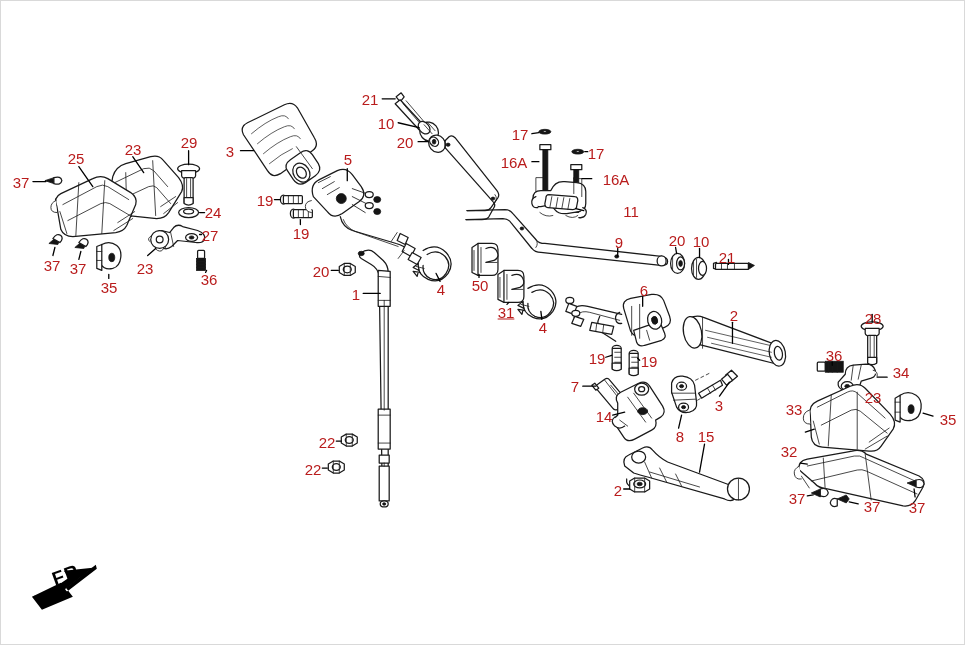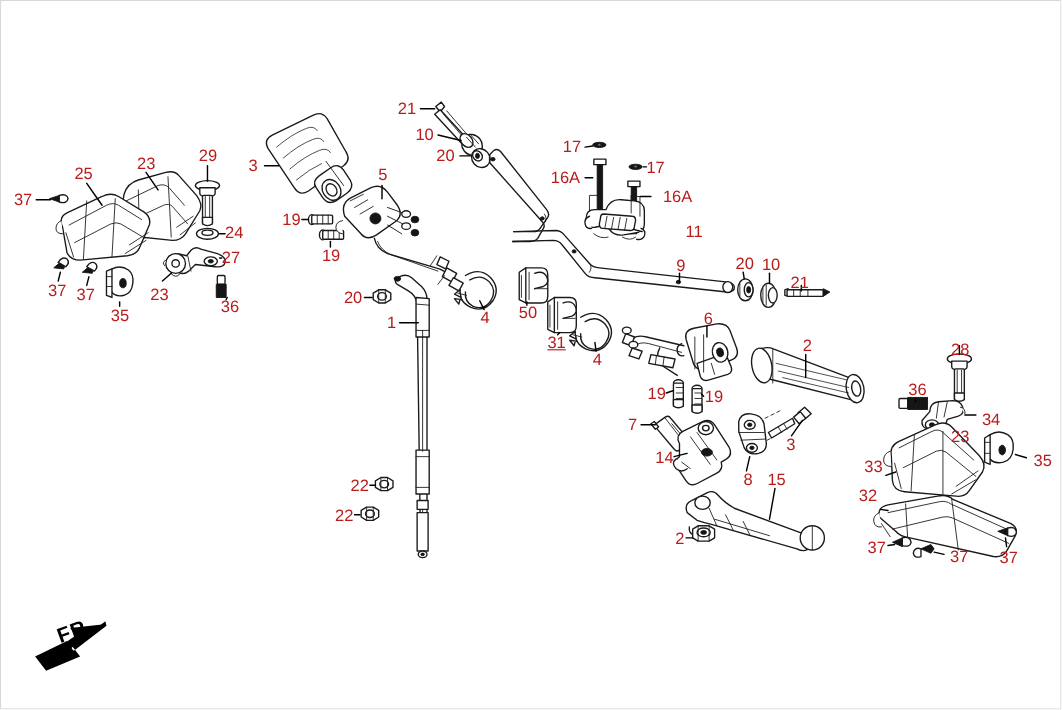--- a/index.html
+++ b/index.html
@@ -555,29 +555,29 @@
   <div class="lbl" style="left:618px;top:241px;">9</div>
   <div class="lbl" style="left:676px;top:239px;">20</div>
   <div class="lbl" style="left:700px;top:240px;">10</div>
   <div class="lbl" style="left:726px;top:256px;">21</div>
   <div class="lbl" style="left:643px;top:289px;">6</div>
   <div class="lbl" style="left:733px;top:314px;">2</div>
   <div class="lbl" style="left:872px;top:305px;margin-top:12px;">28</div>
   <div class="lbl" style="left:596px;top:357px;">19</div>
   <div class="lbl" style="left:648px;top:360px;">19</div>
   <div class="lbl" style="left:833px;top:354px;">36</div>
-  <div class="lbl" style="left:900px;top:381px;">34</div>
+  <div class="lbl" style="left:900px;top:371px;">34</div>
   <div class="lbl" style="left:574px;top:385px;">7</div>
   <div class="lbl" style="left:718px;top:404px;">3</div>
   <div class="lbl" style="left:872px;top:396px;">23</div>
   <div class="lbl" style="left:603px;top:415px;">14</div>
   <div class="lbl" style="left:679px;top:435px;">8</div>
   <div class="lbl" style="left:705px;top:435px;">15</div>
   <div class="lbl" style="left:947px;top:418px;">35</div>
-  <div class="lbl" style="left:793px;top:424px;text-align:right;">33</div>
+  <div class="lbl" style="left:793px;top:408px;text-align:right;">33</div>
   <div class="lbl" style="left:326px;top:441px;">22</div>
   <div class="lbl" style="left:312px;top:468px;">22</div>
   <div class="lbl" style="left:788px;top:450px;">32</div>
   <div class="lbl" style="left:617px;top:489px;">2</div>
   <div class="lbl" style="left:796px;top:497px;">37</div>
   <div class="lbl" style="left:871px;top:505px;">37</div>
   <div class="lbl" style="left:916px;top:506px;">37</div>
 
 </div>
 

